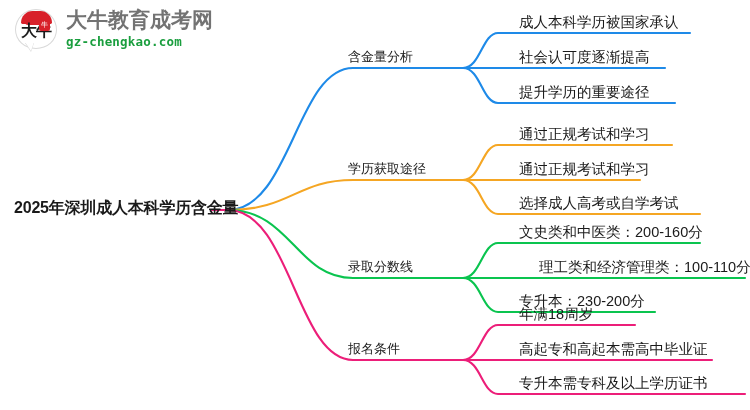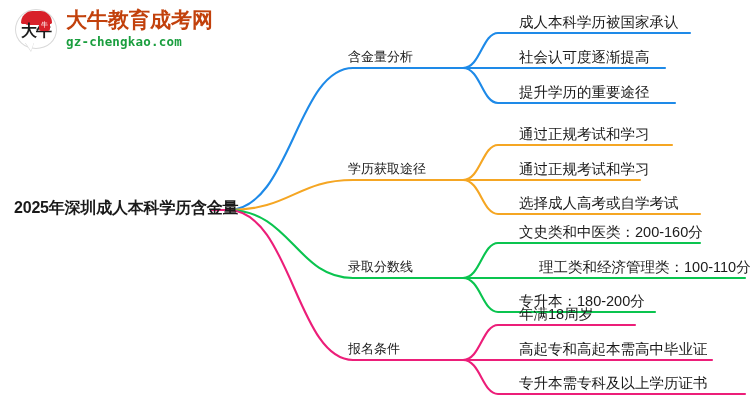--- a/index.html
+++ b/index.html
@@ -115,21 +115,21 @@
   }
   .logo-text {
     position: absolute;
     left: 52px;
     top: 2px;
     width: 130px;
   }
   .logo-title {
     font-size: 21px;
     font-weight: bold;
-    color: #c2410c;
+    color: #737373;
     letter-spacing: 0px;
     line-height: 25px;
     white-space: nowrap;
     font-family: "DejaVu Sans", sans-serif;
   }
   .logo-url {
     font-size: 12.5px;
     font-weight: bold;
     color: #1a9e3e;
     line-height: 17px;
@@ -210,20 +210,20 @@
       <div class="node leaf-node" style="left: 519px; top: 12px;">成人本科学历被国家承认</div>
       <div class="node leaf-node" style="left: 519px; top: 47px;">社会认可度逐渐提高</div>
       <div class="node leaf-node" style="left: 519px; top: 82px;">提升学历的重要途径</div>
       <div class="node mid-node" style="left: 348px; top: 159px;">学历获取途径</div>
       <div class="node leaf-node" style="left: 519px; top: 124px;">通过正规考试和学习</div>
       <div class="node leaf-node" style="left: 519px; top: 159px;">通过正规考试和学习</div>
       <div class="node leaf-node" style="left: 519px; top: 193px;">选择成人高考或自学考试</div>
       <div class="node mid-node" style="left: 348px; top: 257px;">录取分数线</div>
       <div class="node leaf-node" style="left: 519px; top: 222px;">文史类和中医类：200-160分</div>
       <div class="node leaf-node" style="left: 539px; top: 257px;">理工类和经济管理类：100-110分</div>
-      <div class="node leaf-node" style="left: 519px; top: 291px;">专升本：180-200分</div>
+      <div class="node leaf-node" style="left: 519px; top: 291px;">专升本：230-200分</div>
       <div class="node mid-node" style="left: 348px; top: 339px;">报名条件</div>
       <div class="node leaf-node" style="left: 519px; top: 304px;">年满18周岁</div>
       <div class="node leaf-node" style="left: 519px; top: 339px;">高起专和高起本需高中毕业证</div>
       <div class="node leaf-node" style="left: 519px; top: 373px;">专升本需专科及以上学历证书</div>
     </div>
 
 </div>
 
 </body></html>

